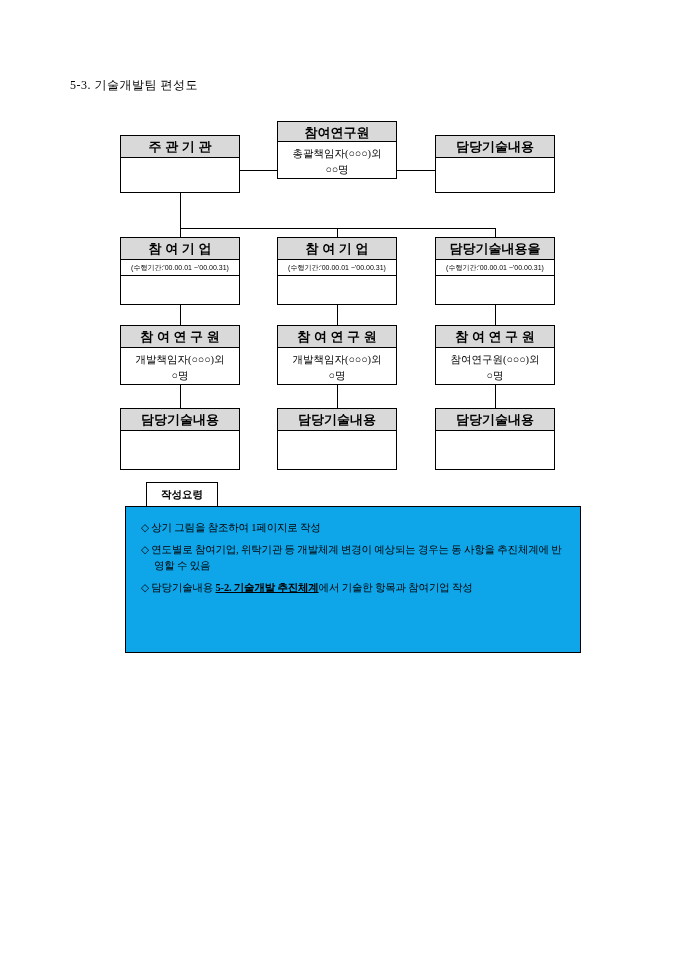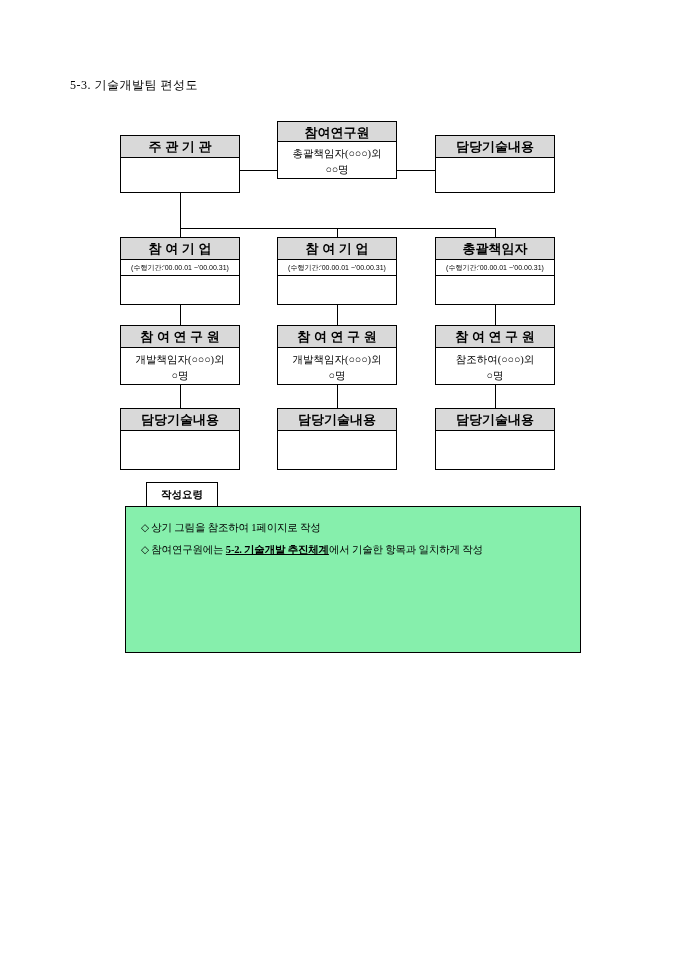--- a/index.html
+++ b/index.html
@@ -77,21 +77,21 @@
     font-family: "Liberation Sans", "DejaVu Sans", sans-serif;
     z-index: 2;
   }
   .guide-box {
     position: absolute;
     left: 125px;
     top: 506px;
     width: 456px;
     height: 147px;
     border: 1px solid #000;
-    background: #86efac;
+    background: #0ea5e9;
     padding: 13px 14px 0 15px;
   }
   .gl-item {
     font-size: 10.5px;
     line-height: 16px;
     margin-bottom: 6px;
     padding-left: 13px;
     text-indent: -13px;
     letter-spacing: -0.2px;
   }
@@ -139,21 +139,21 @@
     <div class="box-header">참 여 기 업</div>
     <div class="box-period">(수행기간:'00.00.01 ~'00.00.31)</div>
     <div class="box-body"></div>
   </div>
   <div class="box col1" style="top:237px;height:68px">
     <div class="box-header">참 여 기 업</div>
     <div class="box-period">(수행기간:'00.00.01 ~'00.00.31)</div>
     <div class="box-body"></div>
   </div>
   <div class="box col2" style="top:237px;height:68px">
-    <div class="box-header">총괄책임자</div>
+    <div class="box-header">담당기술내용을</div>
     <div class="box-period">(수행기간:'00.00.01 ~'00.00.31)</div>
     <div class="box-body"></div>
   </div>
 
   <div class="box col0" style="top:325px;height:60px">
     <div class="box-header">참 여 연 구 원</div>
     <div class="box-body">
       <div>개발책임자(○○○)외</div>
       <div>○명</div>
     </div>
@@ -161,21 +161,21 @@
   <div class="box col1" style="top:325px;height:60px">
     <div class="box-header">참 여 연 구 원</div>
     <div class="box-body">
       <div>개발책임자(○○○)외</div>
       <div>○명</div>
     </div>
   </div>
   <div class="box col2" style="top:325px;height:60px">
     <div class="box-header">참 여 연 구 원</div>
     <div class="box-body">
-      <div>참조하여(○○○)외</div>
+      <div>참여연구원(○○○)외</div>
       <div>○명</div>
     </div>
   </div>
 
   <div class="box col0" style="top:408px;height:62px">
     <div class="box-header">담당기술내용</div>
     <div class="box-body"></div>
   </div>
   <div class="box col1" style="top:408px;height:62px">
     <div class="box-header">담당기술내용</div>
@@ -183,16 +183,17 @@
   </div>
   <div class="box col2" style="top:408px;height:62px">
     <div class="box-header">담당기술내용</div>
     <div class="box-body"></div>
   </div>
 
   <div class="label-box">작성요령</div>
 
   <div class="guide-box">
     <div class="gl-item">◇ 상기 그림을 참조하여 1페이지로 작성</div>
-    <div class="gl-item last"><span>◇ 참여연구원에는 </span><span class="gl-em">5-2. 기술개발 추진체계</span><span>에서 기술한 항목과 일치하게 작성</span></div>
+    <div class="gl-item">◇ 연도별로 참여기업, 위탁기관 등 개발체계 변경이 예상되는 경우는 동 사항을 추진체계에 반영할 수 있음</div>
+    <div class="gl-item last"><span>◇ 담당기술내용 </span><span class="gl-em">5-2. 기술개발 추진체계</span><span>에서 기술한 항목과 참여기업 작성</span></div>
   </div>
 
 </div>
 
 </body></html>

